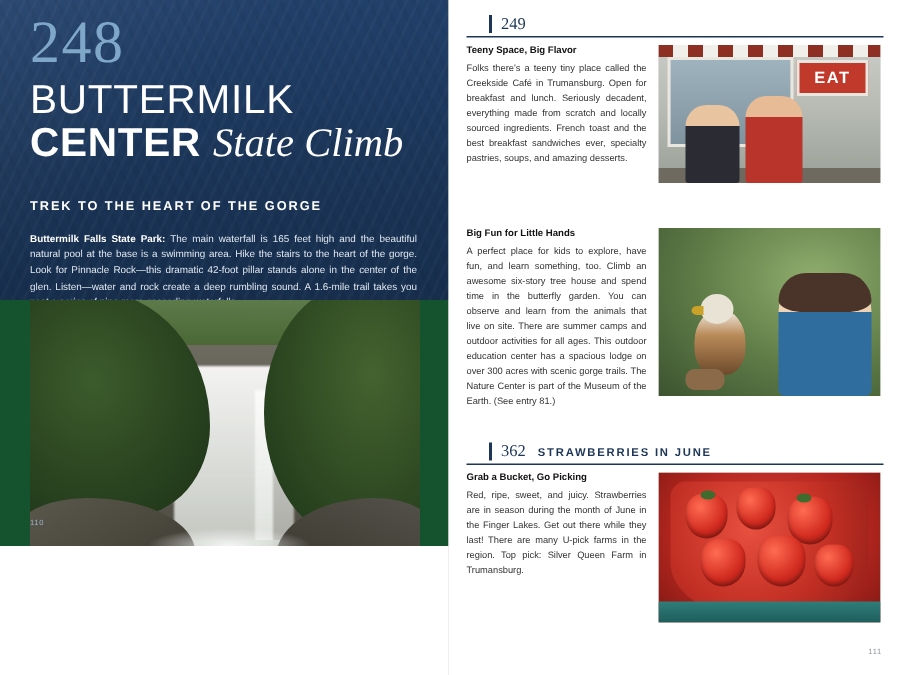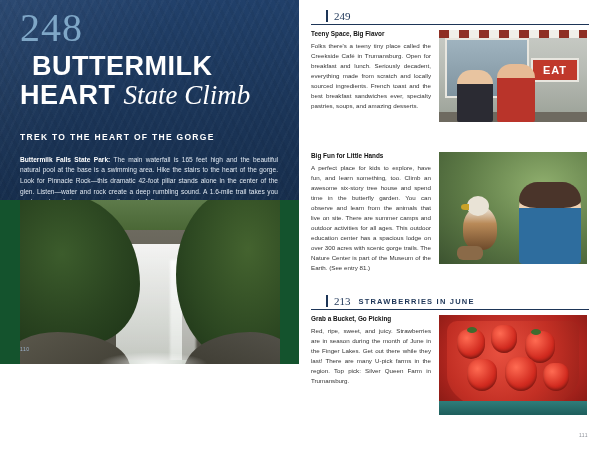--- a/index.html
+++ b/index.html
@@ -57,25 +57,24 @@
   .park-title {
     position: absolute;
     left: 20px;
     top: 52px;
     width: 260px;
     color: #ffffff;
   }
   .park-title .line1 {
     display: block;
     font-family: "Liberation Sans", sans-serif;
-    font-weight: bold;
+    font-weight: normal;
     font-size: 27px;
     letter-spacing: 0.5px;
     line-height: 1.08;
-    margin-left: 12px;
   }
   .park-title .line2 {
     display: block;
     font-family: "Liberation Sans", sans-serif;
     font-weight: bold;
     font-size: 27px;
     letter-spacing: 0.5px;
     line-height: 1.08;
   }
   .park-title .line2 .serif-italic {
@@ -242,21 +241,21 @@
     position: relative;
     background: #cccccc;
     flex: none;
   }
 
   
   .p1-wall { position:absolute; left:0; top:0; width:100%; height:100%;
     background: linear-gradient(180deg,#c9ccc6 0%, #b7bbb4 45%, #9aa096 100%); }
   .p1-window { position:absolute; left:6px; top:8px; width:80px; height:56px;
     background: linear-gradient(180deg,#9fb3bf 0%, #7f939f 100%); border:2px solid #e8e6df; }
-  .p1-sign { position:absolute; left:92px; top:28px; width:44px; height:20px;
+  .p1-sign { position:absolute; left:92px; top:10px; width:44px; height:20px;
     background:#c0392b; border:2px solid #e8e6df; color:#fff; font-weight:bold;
     font-size:11px; text-align:center; line-height:20px; letter-spacing:1px; }
   .p1-awn { position:absolute; left:0; top:0; width:100%; height:8px;
     background: repeating-linear-gradient(90deg,#8e2f24 0 10px,#f0efe9 10px 20px); }
   .p1-person-a { position:absolute; left:18px; bottom:0; width:36px; height:52px;
     background: linear-gradient(180deg,#e8c4a0 0 14px, #2b2b33 14px 100%); border-radius:14px 14px 2px 2px; }
   .p1-person-b { position:absolute; left:58px; bottom:0; width:38px; height:58px;
     background: linear-gradient(180deg,#e6bb95 0 14px, #b9342a 14px 100%); border-radius:14px 14px 2px 2px; }
   .p1-floor { position:absolute; left:0; bottom:0; width:100%; height:10px; background:#6e6a60; }
 
@@ -307,21 +306,21 @@
 
 <div class="spread">
 
   <div class="page-left">
     <div class="left-texture"></div>
 
     <div class="chapter-number">248</div>
 
     <div class="park-title">
       <span class="line1">BUTTERMILK</span>
-      <span class="line2"><span>HEART </span><span class="serif-italic">State Climb</span></span>
+      <span class="line2"><span>CENTER </span><span class="serif-italic">State Climb</span></span>
     </div>
 
     <div class="section-kicker">TREK TO THE HEART OF THE GORGE</div>
 
     <p class="body-copy"><b>Buttermilk Falls State Park:</b><span> The main waterfall is 165 feet high and the beautiful natural pool at the base is a swimming area. Hike the stairs to the heart of the gorge. Look for Pinnacle Rock—this dramatic 42-foot pillar stands alone in the center of the glen. Listen—water and rock create a deep rumbling sound. A 1.6-mile trail takes you past a series of nine more cascading waterfalls.</span></p>
 
     <div class="falls-photo">
       <div class="falls-sky"></div>
       <div class="falls-cliff"></div>
       <div class="falls-water"></div>
@@ -375,21 +374,21 @@
           <div class="p2-hawk-body"></div>
           <div class="p2-hawk-head"></div>
           <div class="p2-beak"></div>
           <div class="p2-glove"></div>
         </div>
       </div>
     </div>
 
     <div class="entry" style="top:295px;">
       <div class="entry-head">
-        <div class="entry-num">213</div>
+        <div class="entry-num">362</div>
         <div class="entry-title">STRAWBERRIES IN JUNE</div>
       </div>
       <div class="entry-body">
         <div class="entry-text">
           <p class="entry-sub">Grab a Bucket, Go Picking</p>
           <p class="entry-para">Red, ripe, sweet, and juicy. Strawberries are in season during the month of June in the Finger Lakes. Get out there while they last! There are many U-pick farms in the region. Top pick: Silver Queen Farm in Trumansburg.</p>
         </div>
         <div class="entry-photo" style="height:100px;">
           <div class="p3-bg"></div>
           <div class="p3-bowl"></div>

